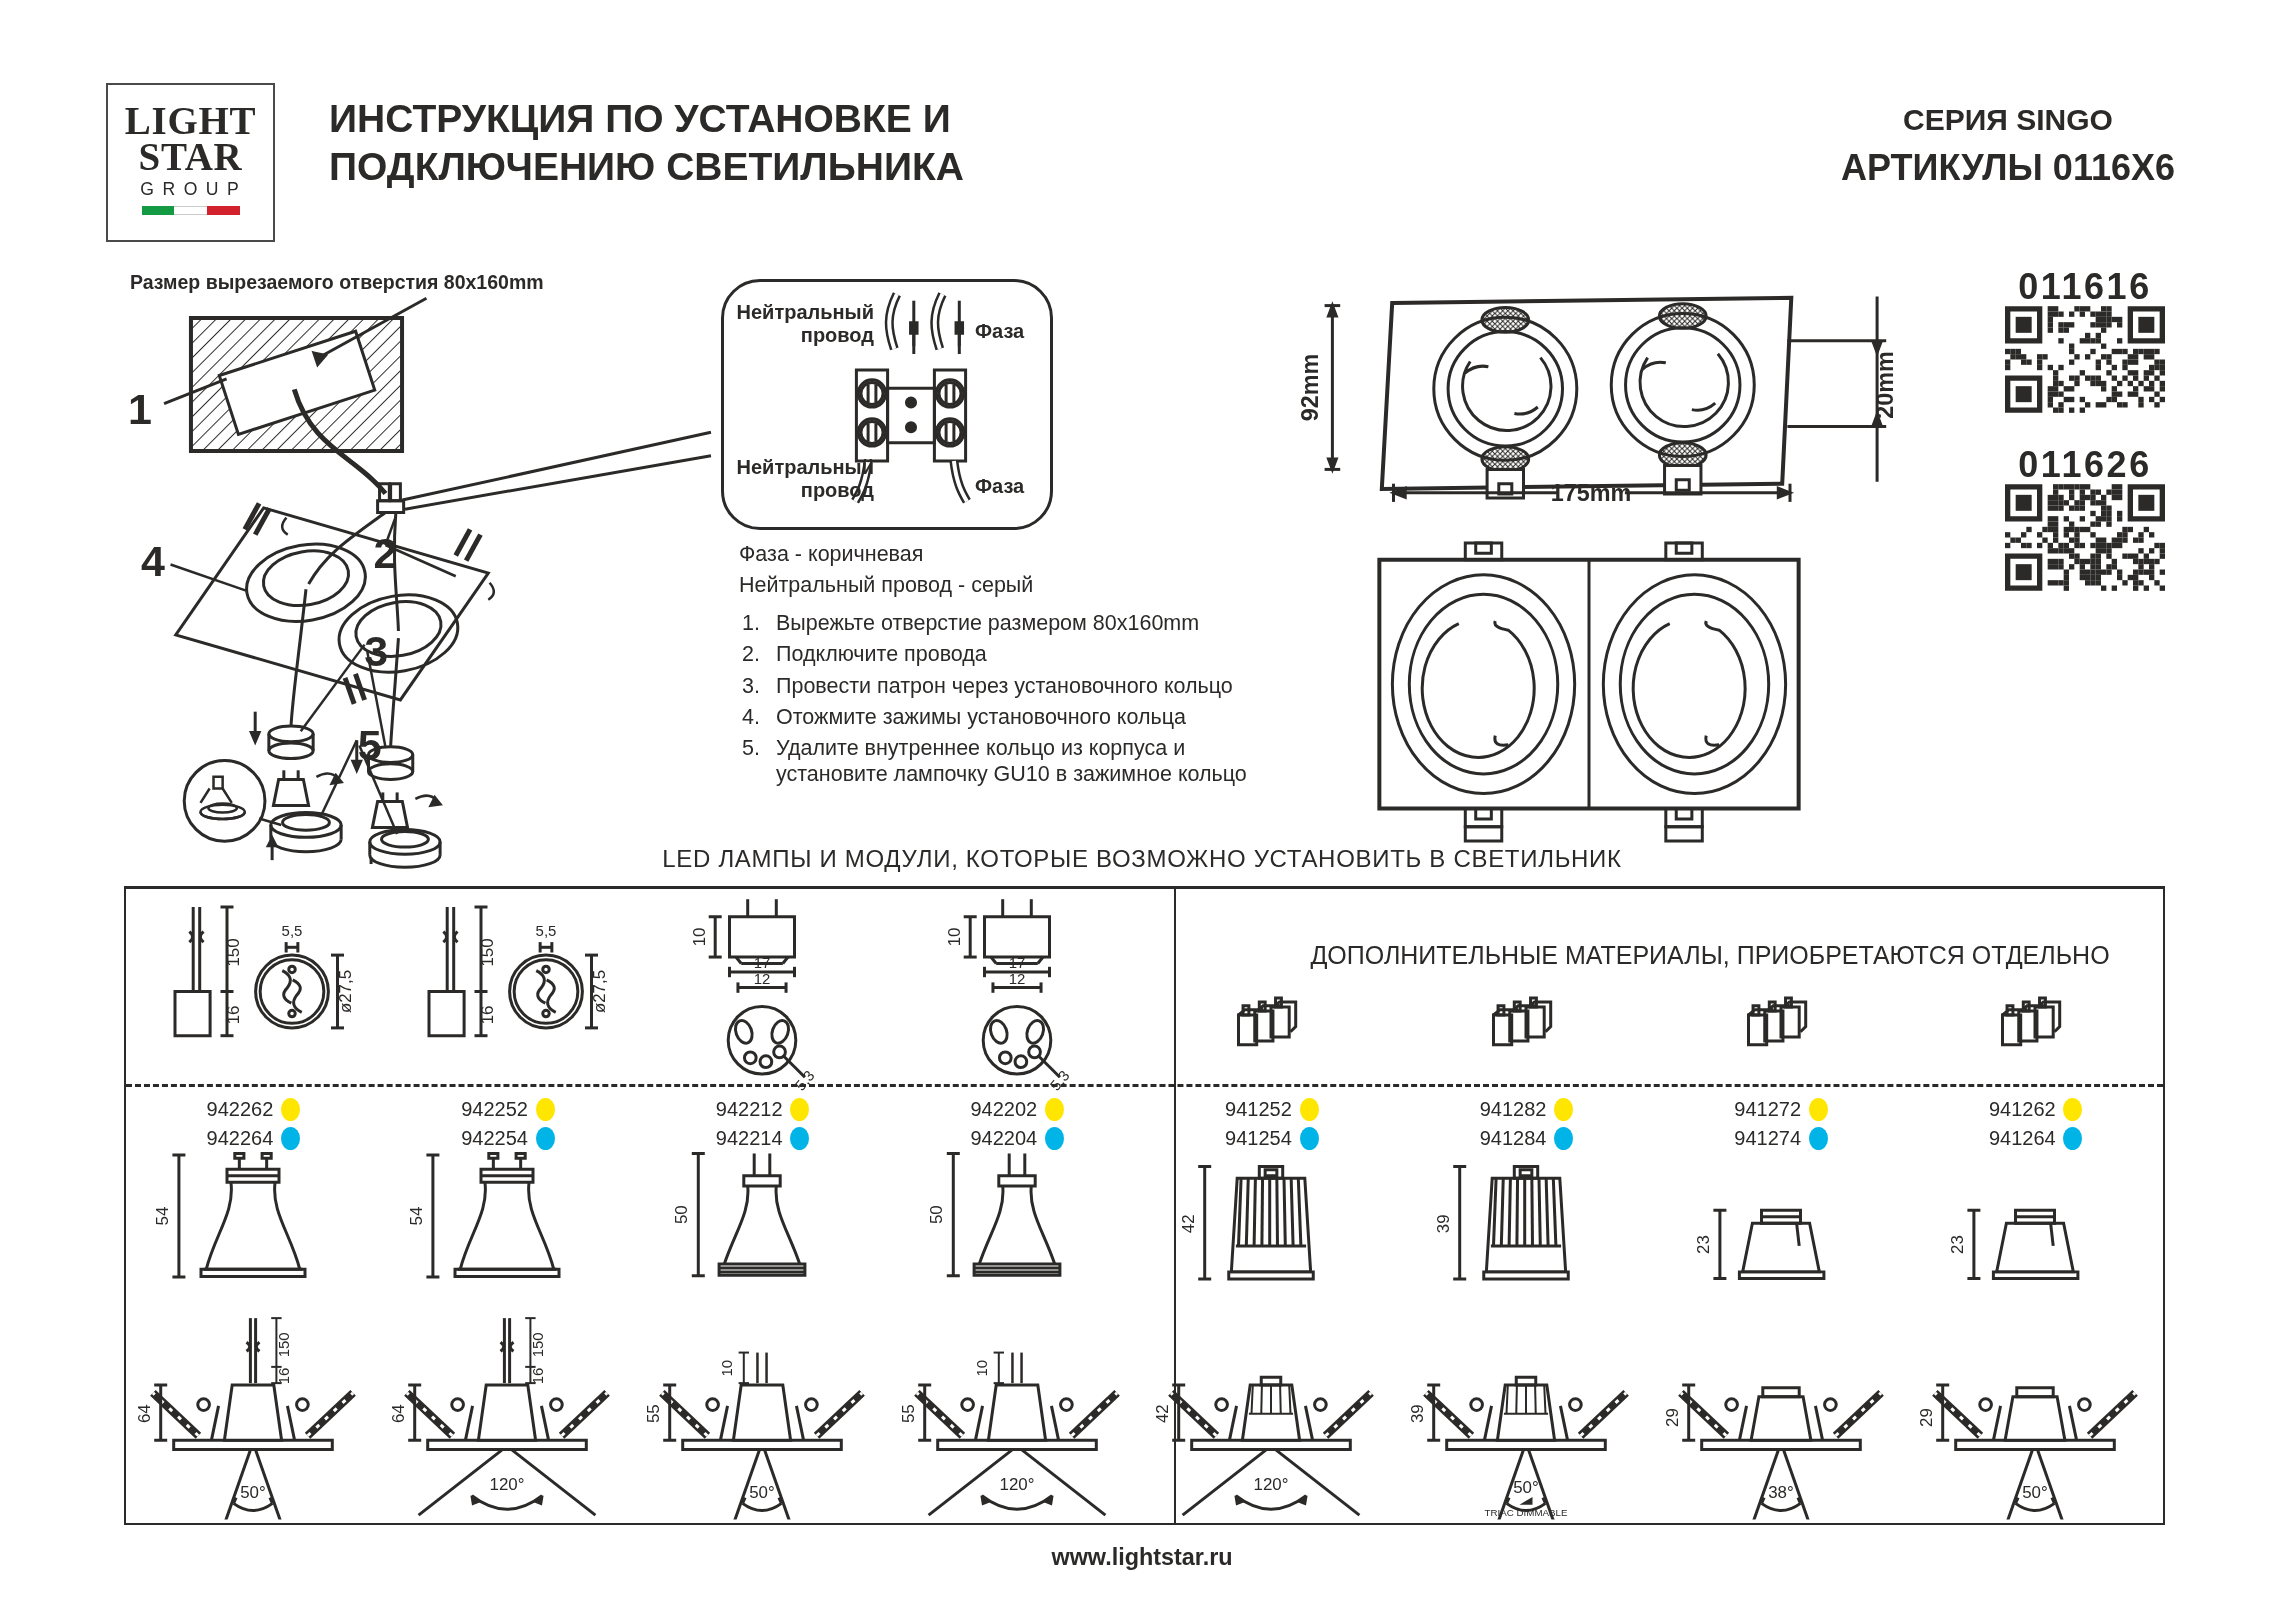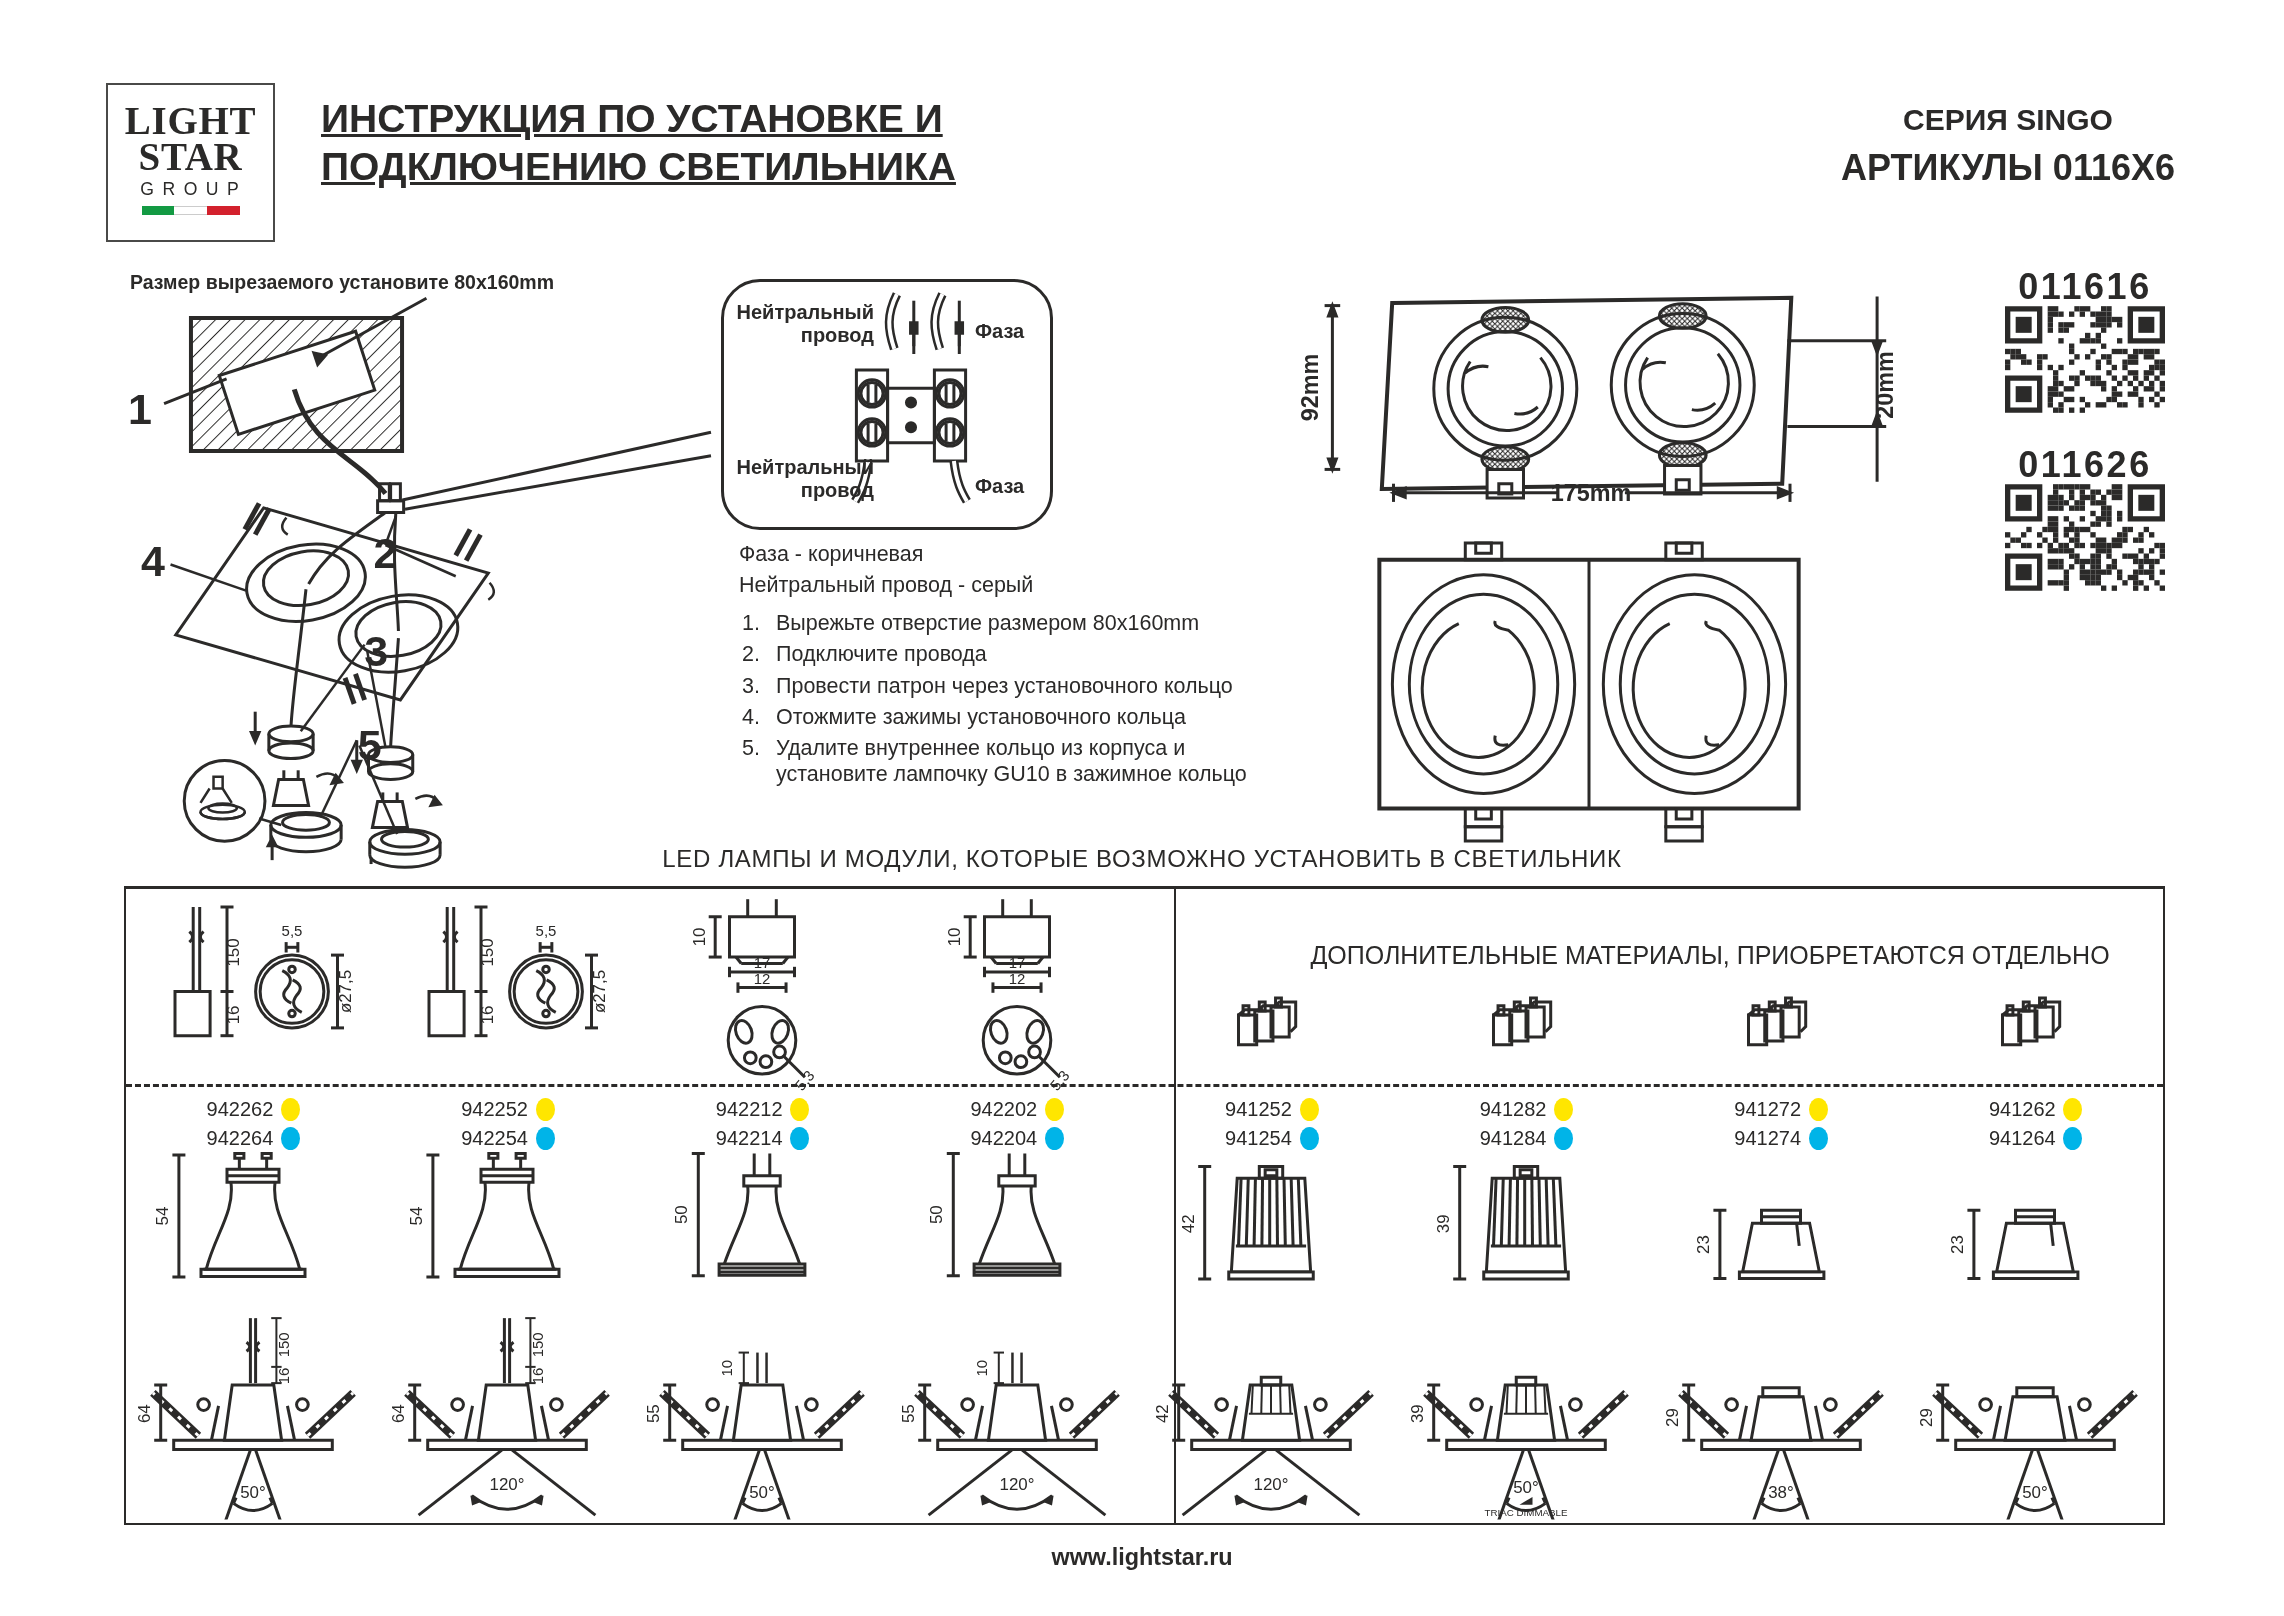--- a/index.html
+++ b/index.html
@@ -12,21 +12,21 @@
   text{font-family:"Liberation Sans",sans-serif;fill:#2b2a29;stroke:none;}
   .dimtxt{font-size:26px;text-anchor:middle;}
   .smdim{font-size:23px;text-anchor:middle;}
   
   .logo-box{left:106px;top:83px;width:165px;height:155px;border:2px solid #4a4a48;text-align:center;}
   .logo-big{font-family:"Liberation Serif",serif;font-weight:bold;font-size:39px;line-height:36px;letter-spacing:0.7px;margin-top:18px;}
   .logo-group{font-size:17.6px;letter-spacing:8.5px;margin-top:3.9px;margin-left:6.5px;}
   .flag{width:98px;height:8.5px;margin:6.5px auto 0;display:flex;}
   .flag div{flex:1;}
   
-  .title{left:321px;top:95px;width:977px;font-size:39px;font-weight:bold;line-height:48px;text-decoration:underline;}
+  .title{left:329px;top:95px;width:977px;font-size:39px;font-weight:bold;line-height:48px;}
   .hdr-right{right:109px;top:103px;text-align:center;}
   .series{font-size:30px;font-weight:bold;margin-bottom:10.4px;}
   .articles{font-size:36px;font-weight:bold;}
   
   .hole-note{left:130px;top:271px;font-size:19.5px;font-weight:bold;}
   .callout{font-size:43px;font-weight:bold;}
   
   .bubble{left:721px;top:279px;width:326px;height:245px;border:3.3px solid #2b2a29;border-radius:39px;}
   .blabel{font-size:20px;font-weight:bold;line-height:23.4px;}
   .notes{font-size:21.5px;line-height:31px;}
@@ -251,21 +251,21 @@
   <div class="abs title">
     <div>ИНСТРУКЦИЯ ПО УСТАНОВКЕ И</div>
     <div>ПОДКЛЮЧЕНИЮ СВЕТИЛЬНИКА</div>
   </div>
 
   <div class="abs hdr-right">
     <div class="series">СЕРИЯ SINGO</div>
     <div class="articles">АРТИКУЛЫ 0116X6</div>
   </div>
 
-  <div class="abs hole-note">Размер вырезаемого установите 80x160mm</div>
+  <div class="abs hole-note">Размер вырезаемого отверстия 80x160mm</div>
 
   <svg class="abs" style="left:189px;top:316px" width="215" height="137" viewBox="0 0 330 210">
     <rect x="3" y="3" width="324" height="204" fill="url(#hatch)" stroke="#2b2a29" stroke-width="4"></rect>
     <g transform="rotate(-18 165 100)">
       <rect x="55" y="55" width="220" height="95" fill="#fff" stroke="#2b2a29" stroke-width="3"></rect>
     </g>
   </svg>
   <div class="abs callout" style="left:128px;top:385px">1</div>
 
   <svg class="abs" style="left:91px;top:420px" width="456" height="446" viewBox="0 0 700 685">

